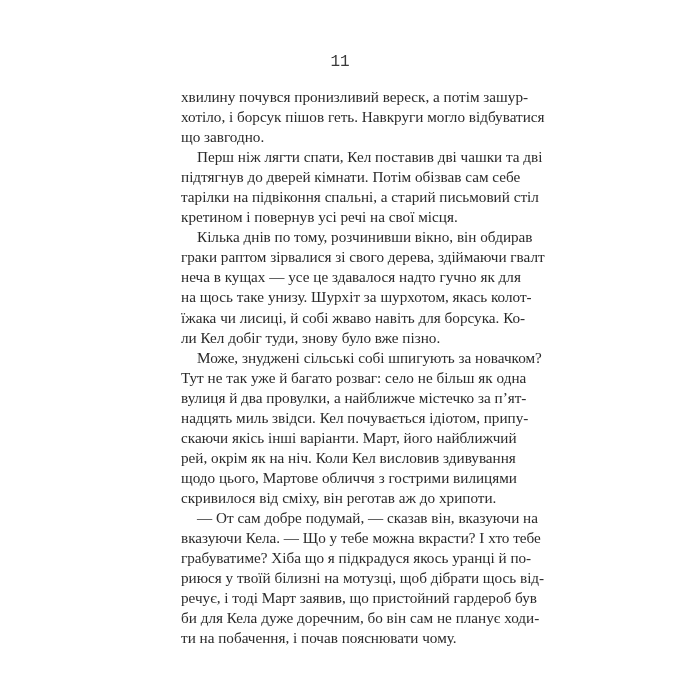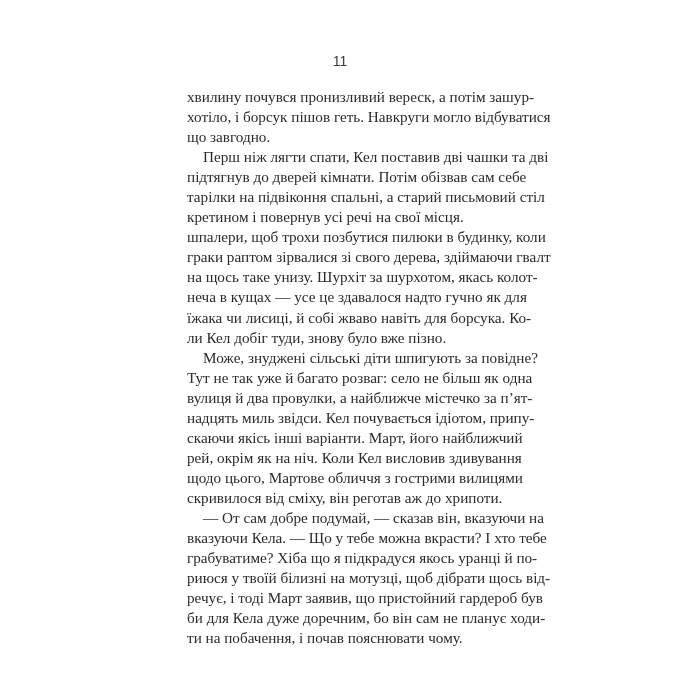--- a/index.html
+++ b/index.html
@@ -1,53 +1,53 @@
 <!DOCTYPE html>
 <html><head>
 <meta charset="utf-8">
 <style>
   html, body { margin: 0; padding: 0; background: #ffffff; }
   body { width: 700px; height: 700px; position: relative; overflow: hidden; }
   .page { position: absolute; left: 0; top: 0; width: 700px; height: 700px; background: #ffffff; }
   .page-number {
     position: absolute; top: 53px; left: 320px; width: 40px; text-align: center;
-    font-family: Liberation Sans, sans-serif; font-size: 14px; color: #3a3a3a;
+    font-family: Liberation Mono, monospace; font-size: 16px; color: #3a3a3a;
   }
   .text-column {
     position: absolute; left: 181px; top: 87px; width: 316px;
     font-family: "Liberation Serif", serif; font-size: 15.2px; line-height: 20.05px;
     color: #2a2a2a;
   }
   .line {
     display: block; white-space: nowrap; height: 20.05px;
-    text-align: justify; text-align-last: justify; margin-left: 6px;
+    text-align: justify; text-align-last: justify;
   }
   .line.last { text-align-last: left; }
   .line.indent { padding-left: 16px; }
 </style>
 </head>
 <body>
 
 <div class="page">
   <div class="page-number">11</div>
   <div class="text-column" id="text-column">
       <span class="line">хвилину почувся пронизливий вереск, а потім зашур-</span>
       <span class="line">хотіло, і борсук пішов геть. Навкруги могло відбуватися</span>
       <span class="line last">що завгодно.</span>
       <span class="line indent">Перш ніж лягти спати, Кел поставив дві чашки та дві</span>
       <span class="line">підтягнув до дверей кімнати. Потім обізвав сам себе</span>
       <span class="line">тарілки на підвіконня спальні, а старий письмовий стіл</span>
       <span class="line last">кретином і повернув усі речі на свої місця.</span>
-      <span class="line">шпалери, щоб трохи позбутися пилюки в будинку, коли</span>
+      <span class="line indent">Кілька днів по тому, розчинивши вікно, він обдирав</span>
       <span class="line">граки раптом зірвалися зі свого дерева, здіймаючи гвалт</span>
+      <span class="line">неча в кущах — усе це здавалося надто гучно як для</span>
       <span class="line">на щось таке унизу. Шурхіт за шурхотом, якась колот-</span>
-      <span class="line">неча в кущах — усе це здавалося надто гучно як для</span>
       <span class="line">їжака чи лисиці, й собі жваво навіть для борсука. Ко-</span>
       <span class="line last">ли Кел добіг туди, знову було вже пізно.</span>
-      <span class="line indent">Може, знуджені сільські діти шпигують за повідне?</span>
+      <span class="line indent">Може, знуджені сільські собі шпигують за новачком?</span>
       <span class="line">Тут не так уже й багато розваг: село не більш як одна</span>
       <span class="line">вулиця й два провулки, а найближче містечко за п’ят-</span>
       <span class="line">надцять миль звідси. Кел почувається ідіотом, припу-</span>
       <span class="line">скаючи якісь інші варіанти. Март, його найближчий</span>
       <span class="line">рей, окрім як на ніч. Коли Кел висловив здивування</span>
       <span class="line">щодо цього, Мартове обличчя з гострими вилицями</span>
       <span class="line last">скривилося від сміху, він реготав аж до хрипоти.</span>
       <span class="line indent">— От сам добре подумай, — сказав він, вказуючи на</span>
       <span class="line">вказуючи Кела. — Що у тебе можна вкрасти? І хто тебе</span>
       <span class="line">грабуватиме? Хіба що я підкрадуся якось уранці й по-</span>

